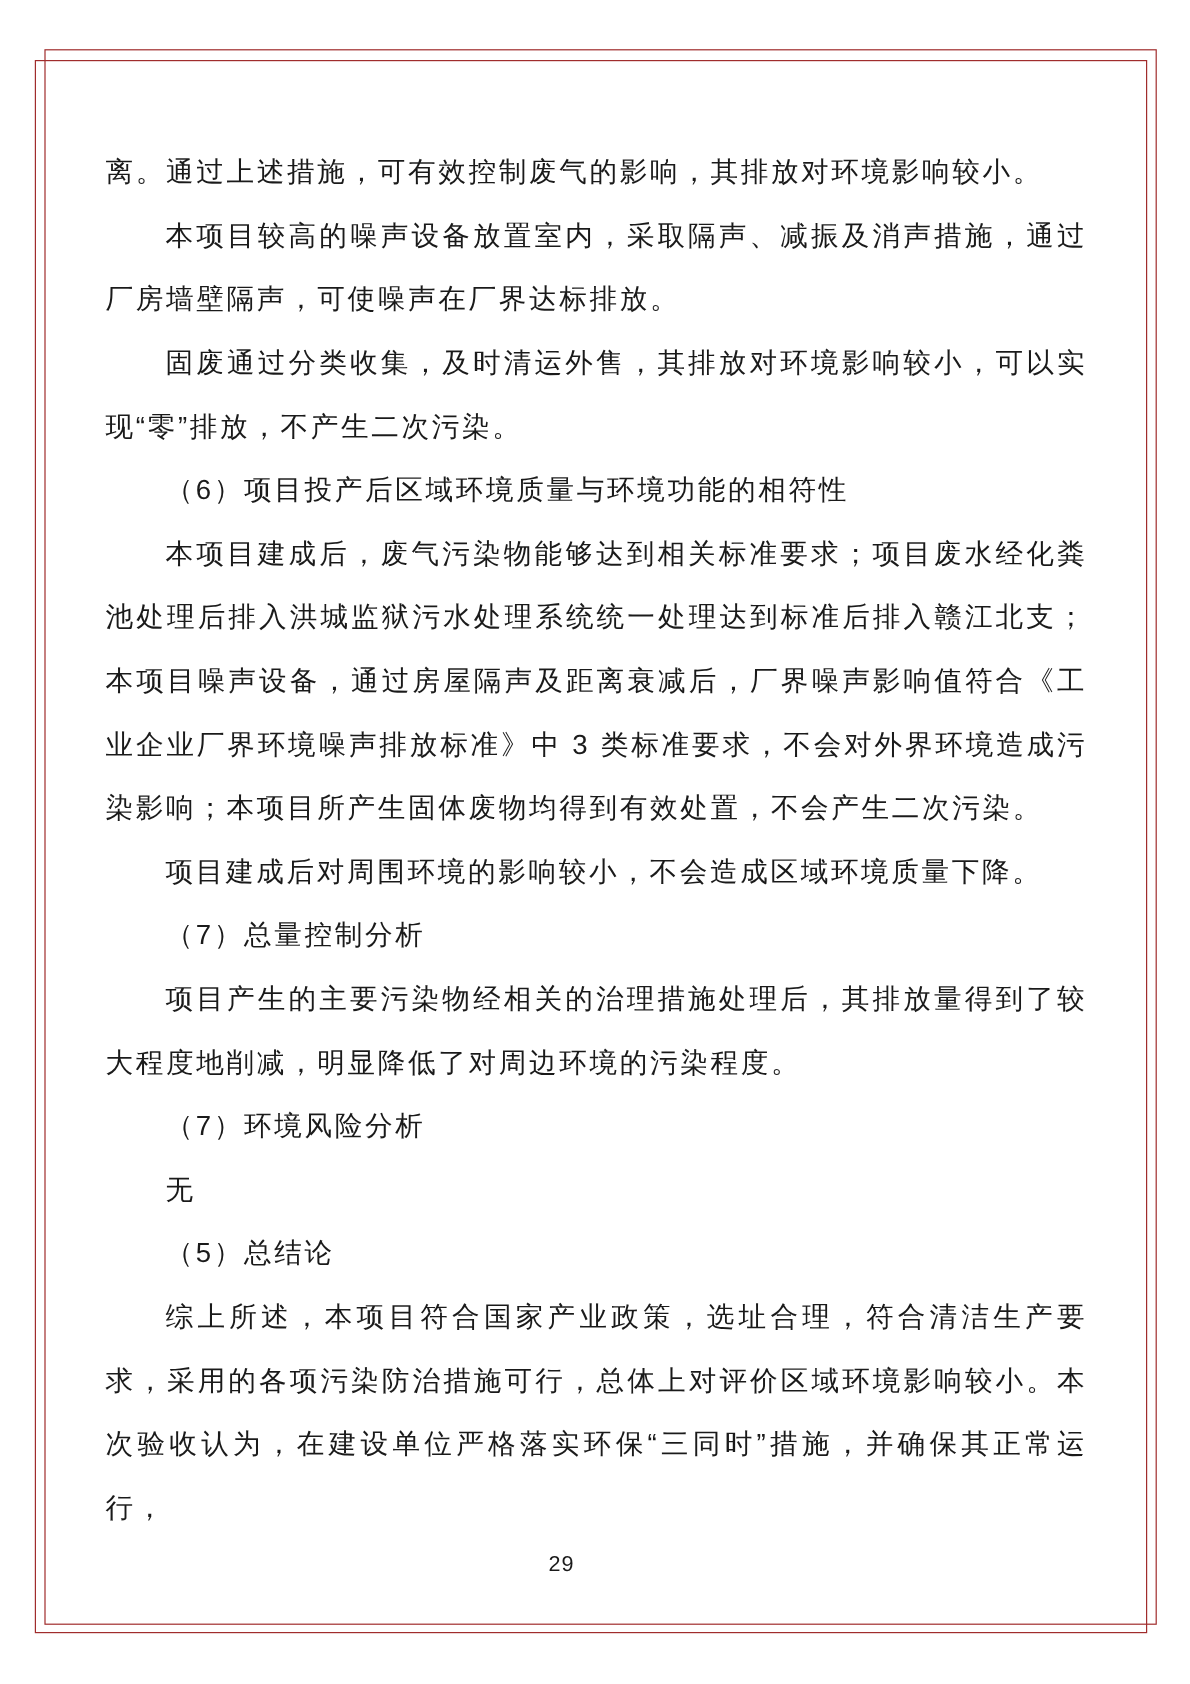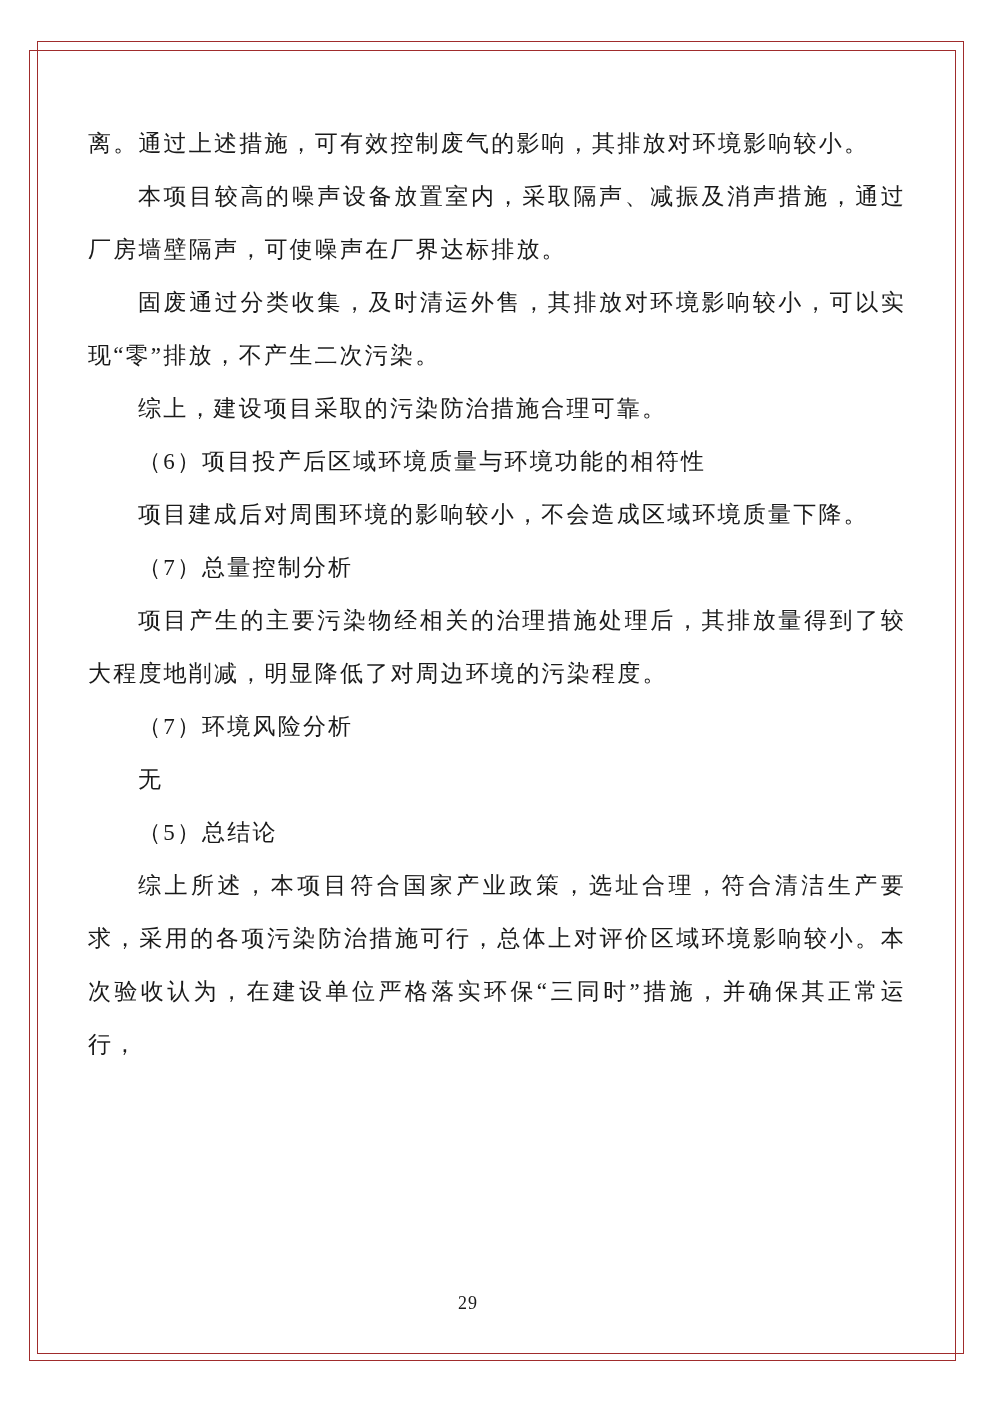--- a/index.html
+++ b/index.html
@@ -6,21 +6,21 @@
     margin: 0;
     padding: 0;
     background: #ffffff;
   }
   .page {
     position: relative;
     width: 992px;
     height: 1403px;
     background: #ffffff;
     overflow: hidden;
-    font-family: Liberation Serif, serif;
+    font-family: Liberation Sans, sans-serif;
     color: #1a1a1a;
   }
   
   .border-rect {
     position: absolute;
     border: 1px solid #a02c2c;
     pointer-events: none;
     background: transparent;
   }
   .border-rect.outer {
@@ -68,22 +68,22 @@
 <body>
 
 <div class="page">
   <div class="border-rect outer"></div>
   <div class="border-rect inner"></div>
 
   <div class="text-content">
       <p>离。通过上述措施，可有效控制废气的影响，其排放对环境影响较小。</p>
       <p class="indent">本项目较高的噪声设备放置室内，采取隔声、减振及消声措施，通过厂房墙壁隔声，可使噪声在厂界达标排放。</p>
       <p class="indent">固废通过分类收集，及时清运外售，其排放对环境影响较小，可以实现“零”排放，不产生二次污染。</p>
-      <p class="indent">综上，建设项目采取的污染防治措施合理可靠。</p>
       <p class="indent">（6）项目投产后区域环境质量与环境功能的相符性</p>
+      <p class="indent">本项目建成后，废气污染物能够达到相关标准要求；项目废水经化粪池处理后排入洪城监狱污水处理系统统一处理达到标准后排入赣江北支；本项目噪声设备，通过房屋隔声及距离衰减后，厂界噪声影响值符合《工业企业厂界环境噪声排放标准》中 3 类标准要求，不会对外界环境造成污染影响；本项目所产生固体废物均得到有效处置，不会产生二次污染。</p>
       <p class="indent">项目建成后对周围环境的影响较小，不会造成区域环境质量下降。</p>
       <p class="indent">（7）总量控制分析</p>
       <p class="indent">项目产生的主要污染物经相关的治理措施处理后，其排放量得到了较大程度地削减，明显降低了对周边环境的污染程度。</p>
       <p class="indent">（7）环境风险分析</p>
       <p class="indent">无</p>
       <p class="indent">（5）总结论</p>
       <p class="indent">综上所述，本项目符合国家产业政策，选址合理，符合清洁生产要求，采用的各项污染防治措施可行，总体上对评价区域环境影响较小。本次验收认为，在建设单位严格落实环保“三同时”措施，并确保其正常运行，</p>
     </div>
 
   <div class="page-number">29</div>

